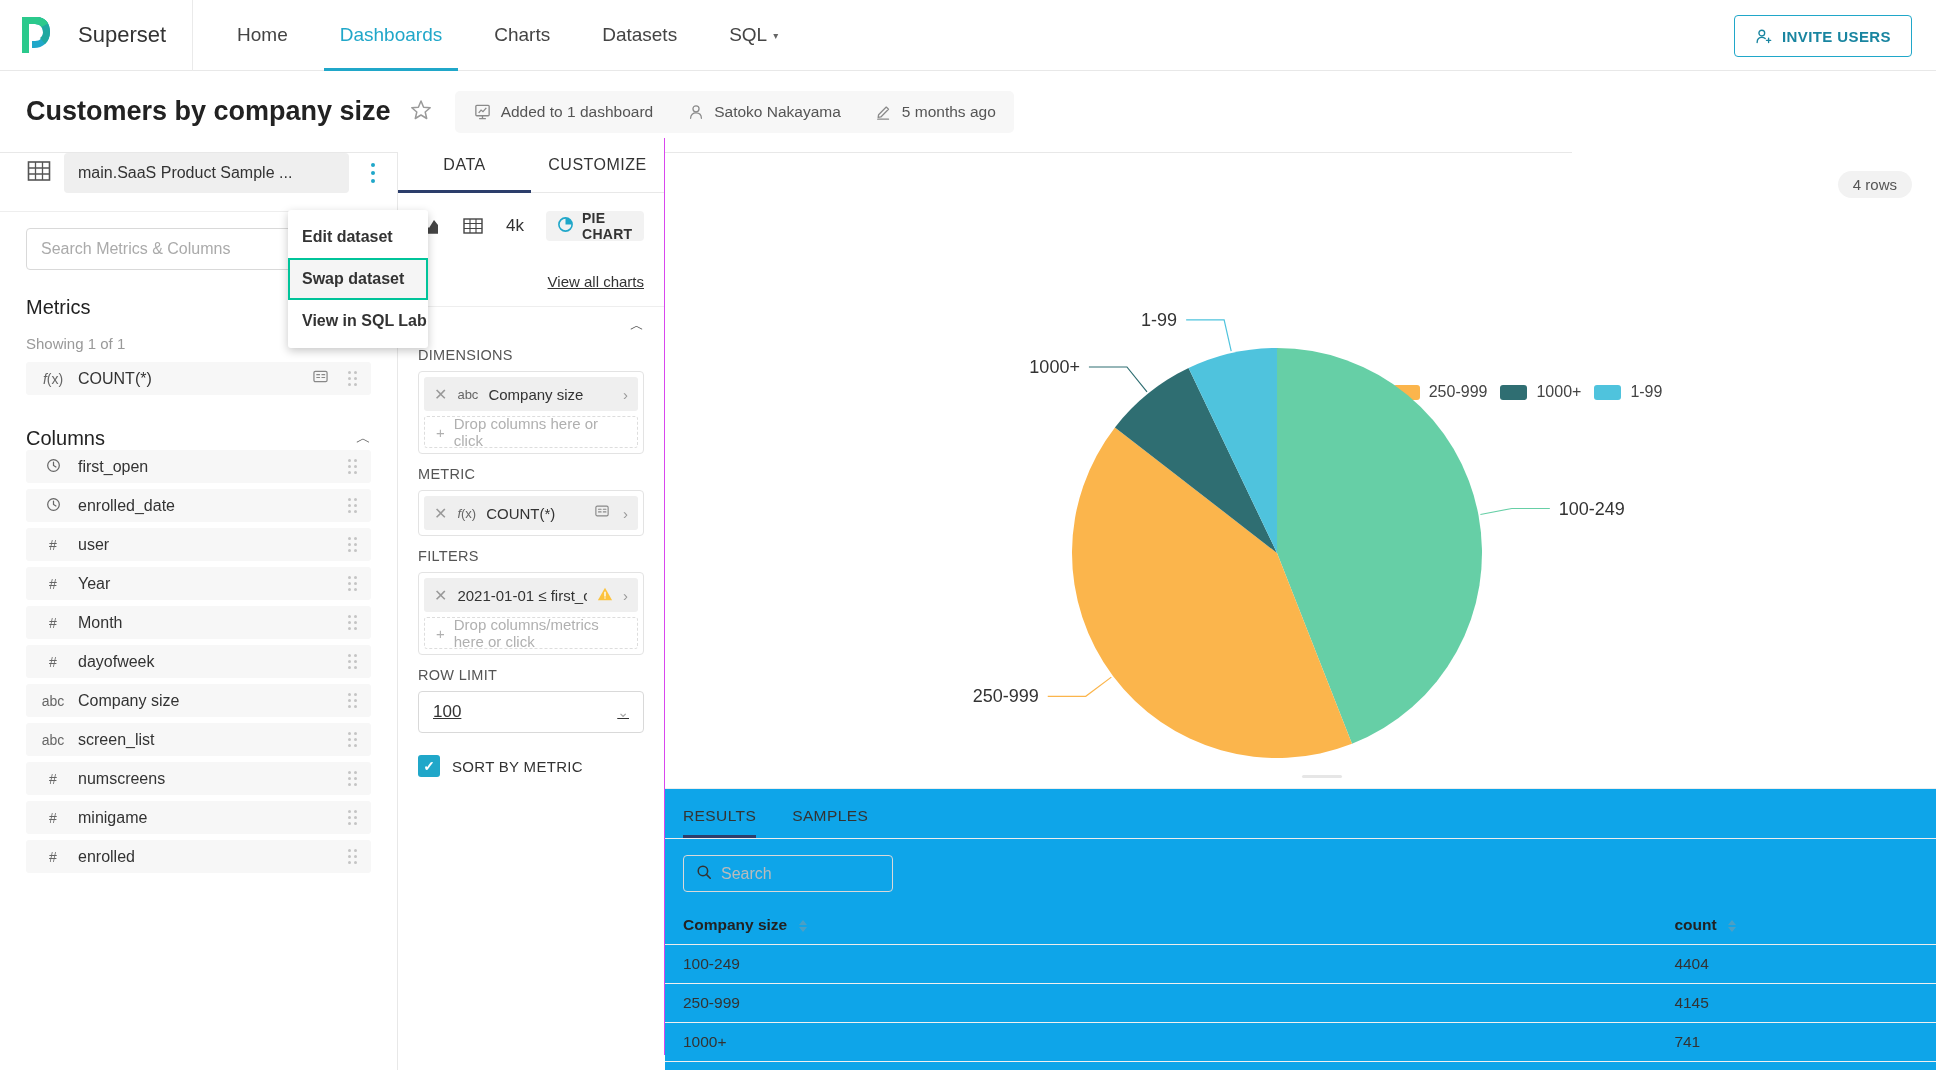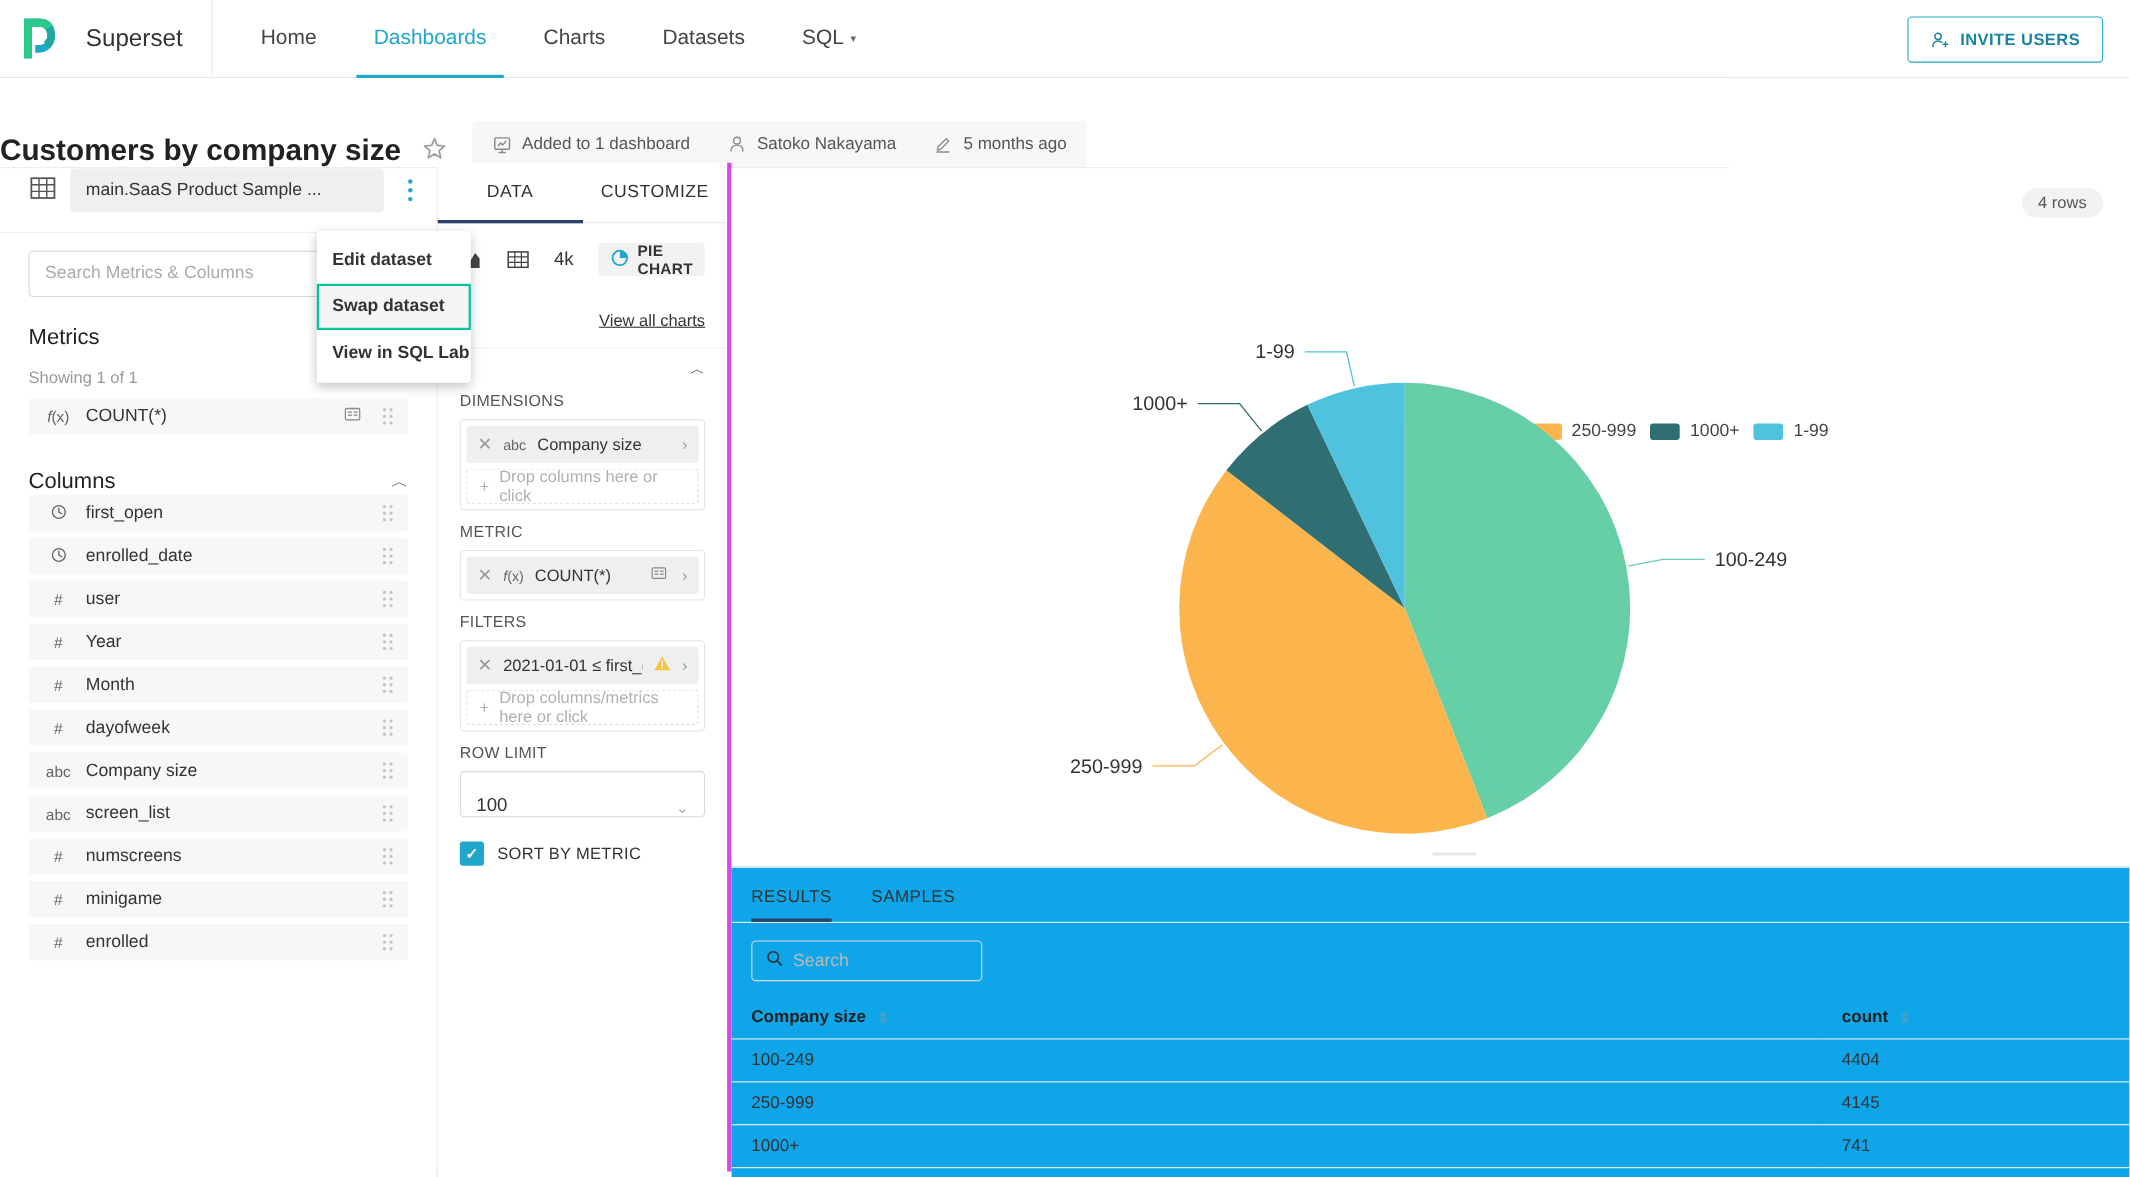--- a/index.html
+++ b/index.html
@@ -37,21 +37,21 @@
     position:absolute; right:24px; top:15px;
     height:42px; padding:0 20px;
     border:1px solid #20a7c9; border-radius:4px; background:#fff;
     color:#1985a0; font-size:15px; font-weight:bold; letter-spacing:.4px;
     display:flex; align-items:center; gap:10px; cursor:pointer;
   }
 
   
   .titlebar {
     position:absolute; top:71px; left:0; width:1572px; height:82px;
-    display:flex; align-items:flex-end; 
+    display:flex; align-items:center; padding-left:26px;
     border-bottom:1px solid #e8e8e8; background:#fff;
   }
   .chart-title { font-size:27px; font-weight:bold; color:#222; }
   .fav-star { margin-left:18px; cursor:pointer; }
   .meta-bar {
     margin-left:22px; height:42px; background:#f7f7f7; border-radius:5px;
     display:flex; align-items:center; padding:0 18px; gap:9px;
   }
   .meta-item { display:flex; align-items:center; gap:9px; font-size:15.5px; color:#555; }
   .meta-sep { width:16px; }
@@ -112,22 +112,22 @@
     box-shadow:0 3px 10px rgba(0,0,0,.22); padding:6px 0;
   }
   .dd-item {
     height:42px; display:flex; align-items:center; padding:0 14px;
     font-size:16px; color:#333; cursor:pointer; white-space:nowrap;font-weight:bold;
   }
   .dd-item.highlighted { background:#f5f5f5; outline:2.5px solid #00c49a; outline-offset:-2px; }
 
   
   .ctrl-panel {
-    position:absolute; top:148px; left:398px; width:267px; height:917px;
-    background:#fff; border-right:4px solid #d946ef;
+    position:absolute; top:138px; left:398px; width:267px; height:917px;
+    background:#fff; border-right:1px solid #d946ef;
   }
   .ctrl-tabs { display:flex; height:55px; border-bottom:1px solid #e8e8e8; }
   .ctrl-tab {
     flex:1; display:flex; align-items:center; justify-content:center;
     font-size:16px; color:#333; letter-spacing:.5px; cursor:pointer; position:relative;
   }
   .ctrl-tab.active::after {
     content:""; position:absolute; bottom:-1px; left:0; right:0;
     height:3px; background:#2c3e6b;
   }
@@ -162,22 +162,22 @@
   .chip-text { flex:1; font-size:15px; color:#333; white-space:nowrap; overflow:hidden; }
   .chip-arrow { color:#999; font-size:15px; cursor:pointer; }
   .chip-warn { color:#fcc33e; font-size:15px; }
   .drop-hint {
     margin-top:5px; border:1px dashed #ddd; border-radius:3px; height:32px;
     display:flex; align-items:center; gap:9px; padding:0 11px;
     font-size:15px; color:#b0b0b0; cursor:pointer;
   }
   .select-box {
     margin:0 20px; height:42px; border:1px solid #d9d9d9; border-radius:4px;
-    display:flex; align-items:flex-end; justify-content:space-between;
-    padding:0 14px; font-size:17px; color:#333; cursor:pointer;
+    display:flex; align-items:center; justify-content:space-between;
+    padding:0 14px; font-size:17px; color:#333; cursor:pointer;text-decoration:underline;
   }
   .checkbox-row {
     display:flex; align-items:center; gap:12px; padding:22px 20px 0; cursor:pointer;
   }
   .cb {
     width:22px; height:22px; background:#20a7c9; border-radius:3px;
     display:flex; align-items:center; justify-content:center;
     color:#fff; font-size:14px; font-weight:bold;
   }
   .cb-label { font-size:15px; color:#333; letter-spacing:.3px; }

